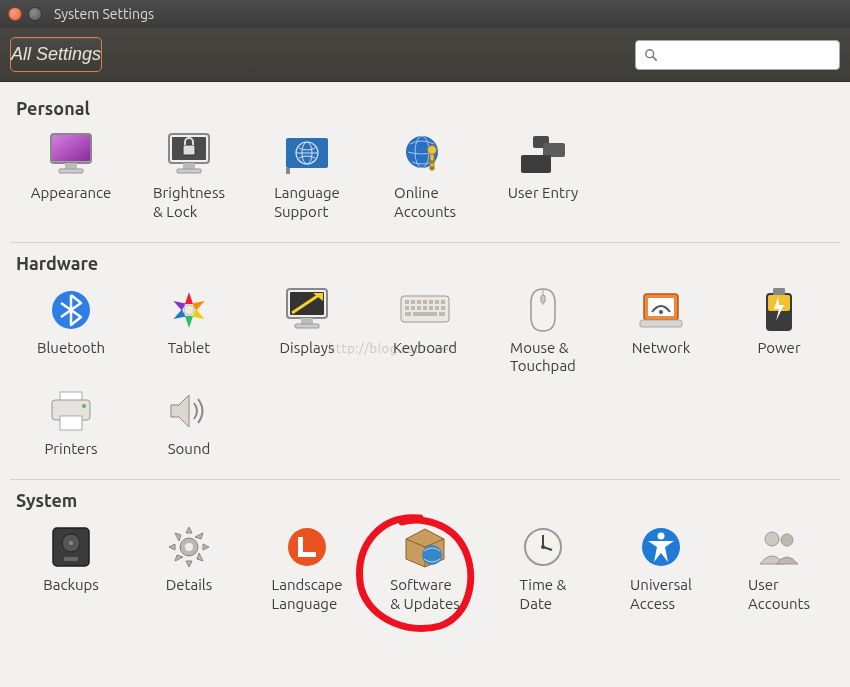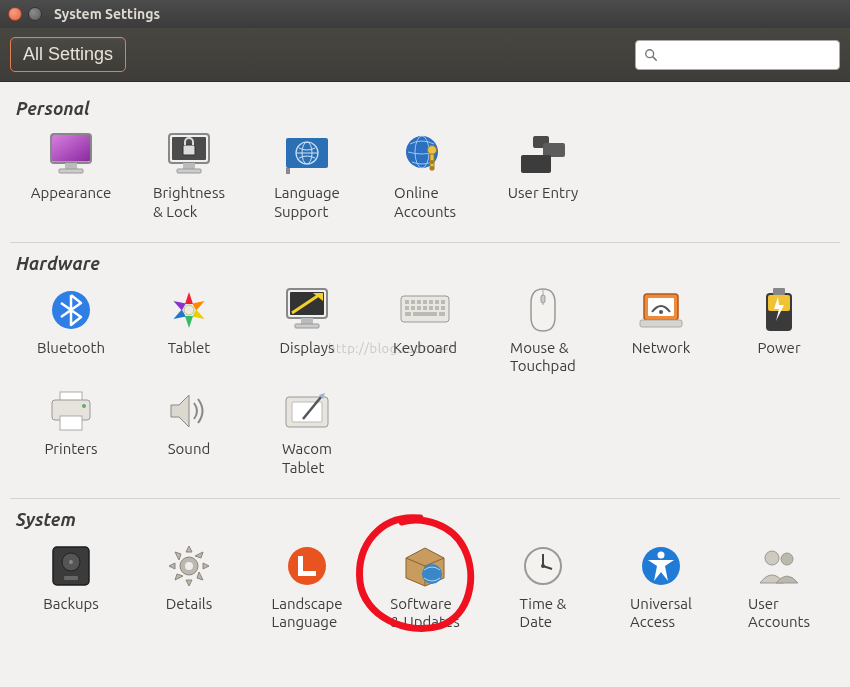--- a/index.html
+++ b/index.html
@@ -18,39 +18,40 @@
     align-items: center;
     padding: 0 8px;
     gap: 6px;
   }
   .titlebar .wb {
     width: 14px; height: 14px; border-radius: 50%;
     display: inline-block;
   }
   .wb.close { background: radial-gradient(circle at 35% 35%, #f49e87, #e36540); border:1px solid #9f3d1f;}
   .wb.min   { background: radial-gradient(circle at 35% 35%, #8b8b8b, #5c5c5c); border:1px solid #333;}
-  .titlebar .title { color: #dfdbd2; font-weight: 700; font-size: 14px; margin-left: 6px;}
+  .titlebar .title { color: #dfdbd2; font-weight: 400; font-size: 14px; margin-left: 6px;}
   .toolbar {
     height: 54px;
     background: linear-gradient(to bottom, #474641, #3e3d39);
     display: flex;
     align-items: center;
     padding: 0 10px;
     justify-content: space-between;
     border-bottom: 1px solid #2c2b28;
   }
   .all-settings-btn {
     color: #e8e3da;
     font-size: 18px;
-    padding: 6px 12px;
+    padding: 6px 0;
     background: linear-gradient(to bottom,#4a4944,#3d3c37);
     border: 1px solid #e07f4f;
     border-radius: 5px;
     box-shadow: inset 0 1px 0 rgba(255,255,255,0.05);
     cursor: pointer;
+    font-style: italic;
   }
   .search-wrap {
     width: 205px; height: 30px;
     background: #fff;
     border-radius: 4px;
     border: 1px solid #aaa;
     display: flex; align-items: center;
     padding: 0 8px; gap: 6px;
   }
   .search-wrap svg { flex: none; }
@@ -62,21 +63,20 @@
     padding: 6px 10px 20px 10px;
     height: calc(100% - 82px);
     overflow-y: auto;
     position: relative;
   }
   .section-title {
     font-weight: bold;
     font-size: 18px;
     color: #3c3c3c;
     margin: 10px 0 4px 6px;
-    font-style: italic;
   }
   .grid {
     display: grid;
     grid-template-columns: repeat(7, 118px);
     gap: 0px 0px;
     padding: 2px 2px 10px 2px;
   }
   .divider {
     border: none;
     border-top: 1px solid #d6d3cf;
@@ -343,32 +343,20 @@
     <div class="tile">
       <div class="icon-box">
         <svg width="44" height="40" viewBox="0 0 44 40">
           <path d="M4 14 h8 l10 -10 v32 l-10 -10 h-8 Z" fill="#ddd8cf" stroke="#888"></path>
           <path d="M27 12 Q33 20 27 28 M31 8 Q40 20 31 32" fill="none" stroke="#888" stroke-width="2"></path>
         </svg>
       </div>
       <div class="tile-label">Sound</div>
     </div>
 
-    <div class="tile">
-      <div class="icon-box">
-        <svg width="48" height="40" viewBox="0 0 48 40">
-          <rect x="3" y="6" width="42" height="30" rx="3" fill="#e8e5df" stroke="#999"></rect>
-          <rect x="9" y="11" width="30" height="20" rx="1" fill="#fff" stroke="#bbb"></rect>
-          <path d="M20 28 L38 6" stroke="#555" stroke-width="2.5"></path>
-          <path d="M36 4 l6 -2 -2 6 Z" fill="#9bb4d6"></path>
-        </svg>
-      </div>
-      <div class="tile-label">Wacom
-Tablet</div>
-    </div>
   </div>
 
   <hr class="divider">
 
   <div class="section-title">System</div>
   <div class="grid">
 
     <div class="tile">
       <div class="icon-box">
         <svg width="42" height="44" viewBox="0 0 42 44">

